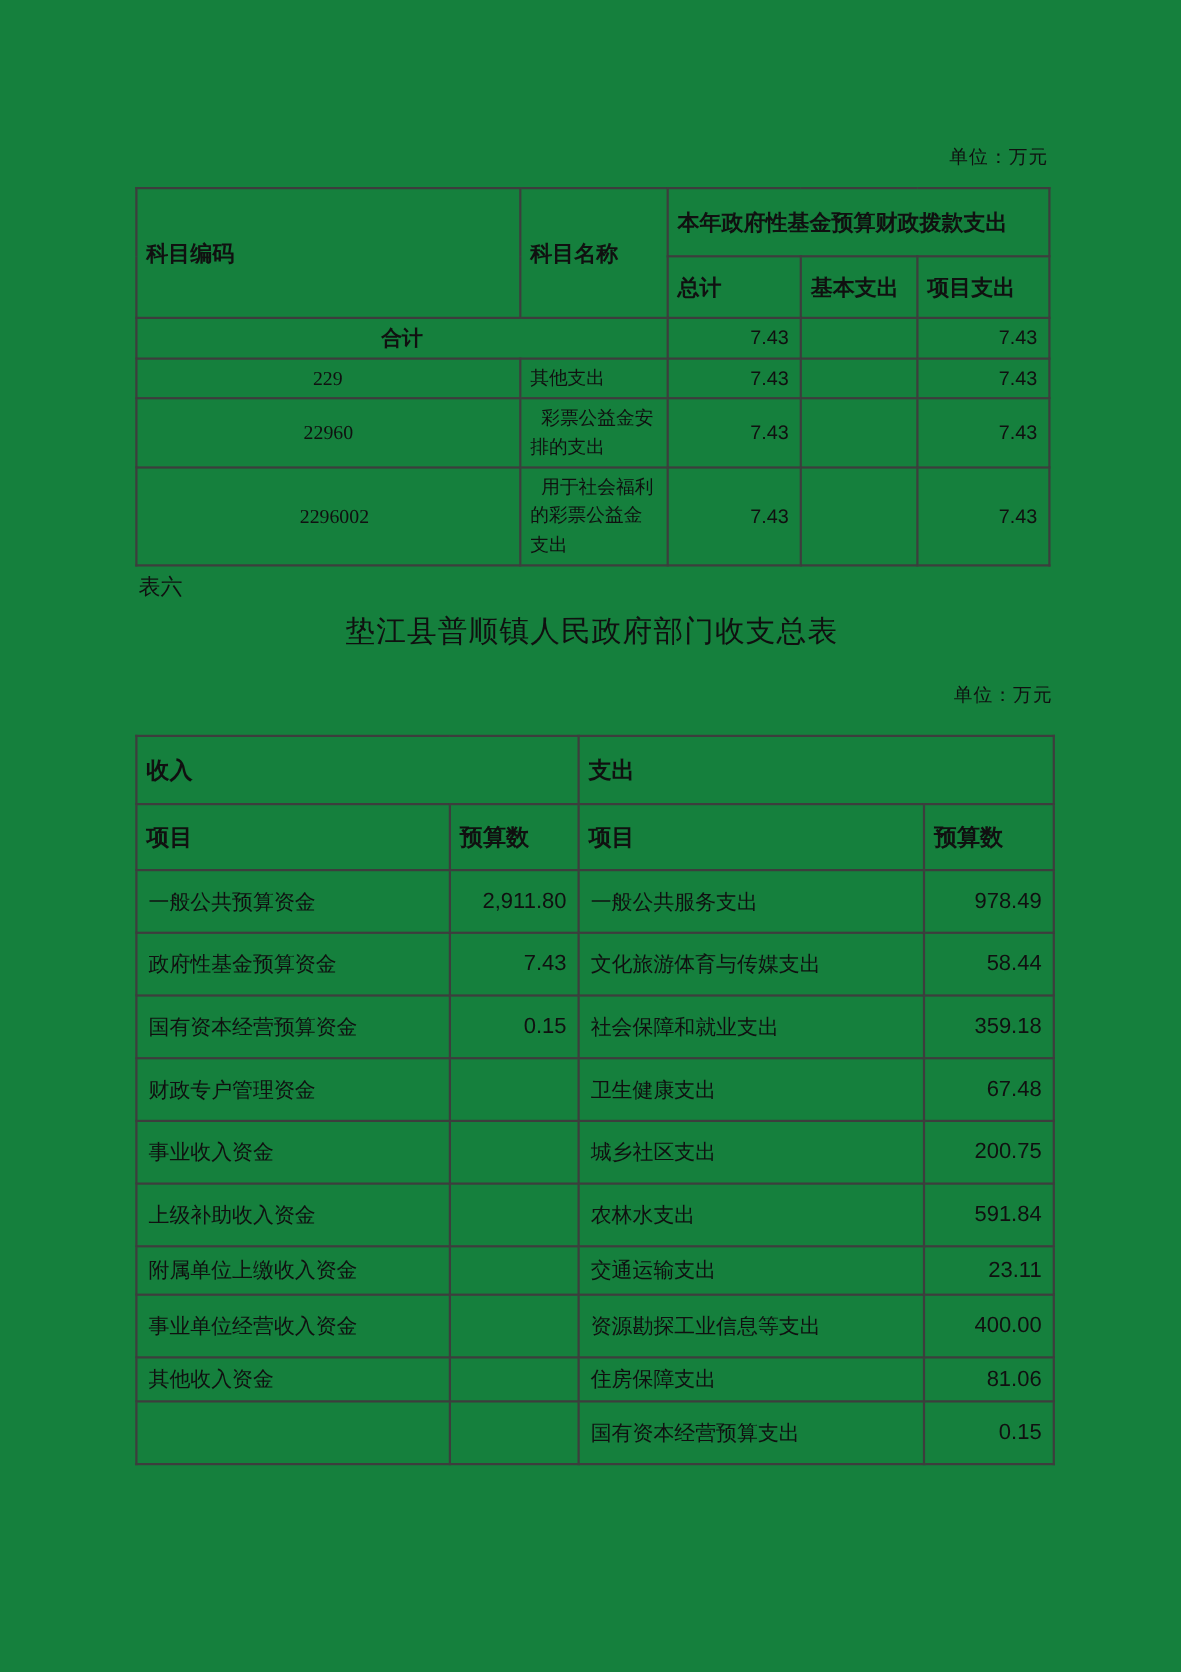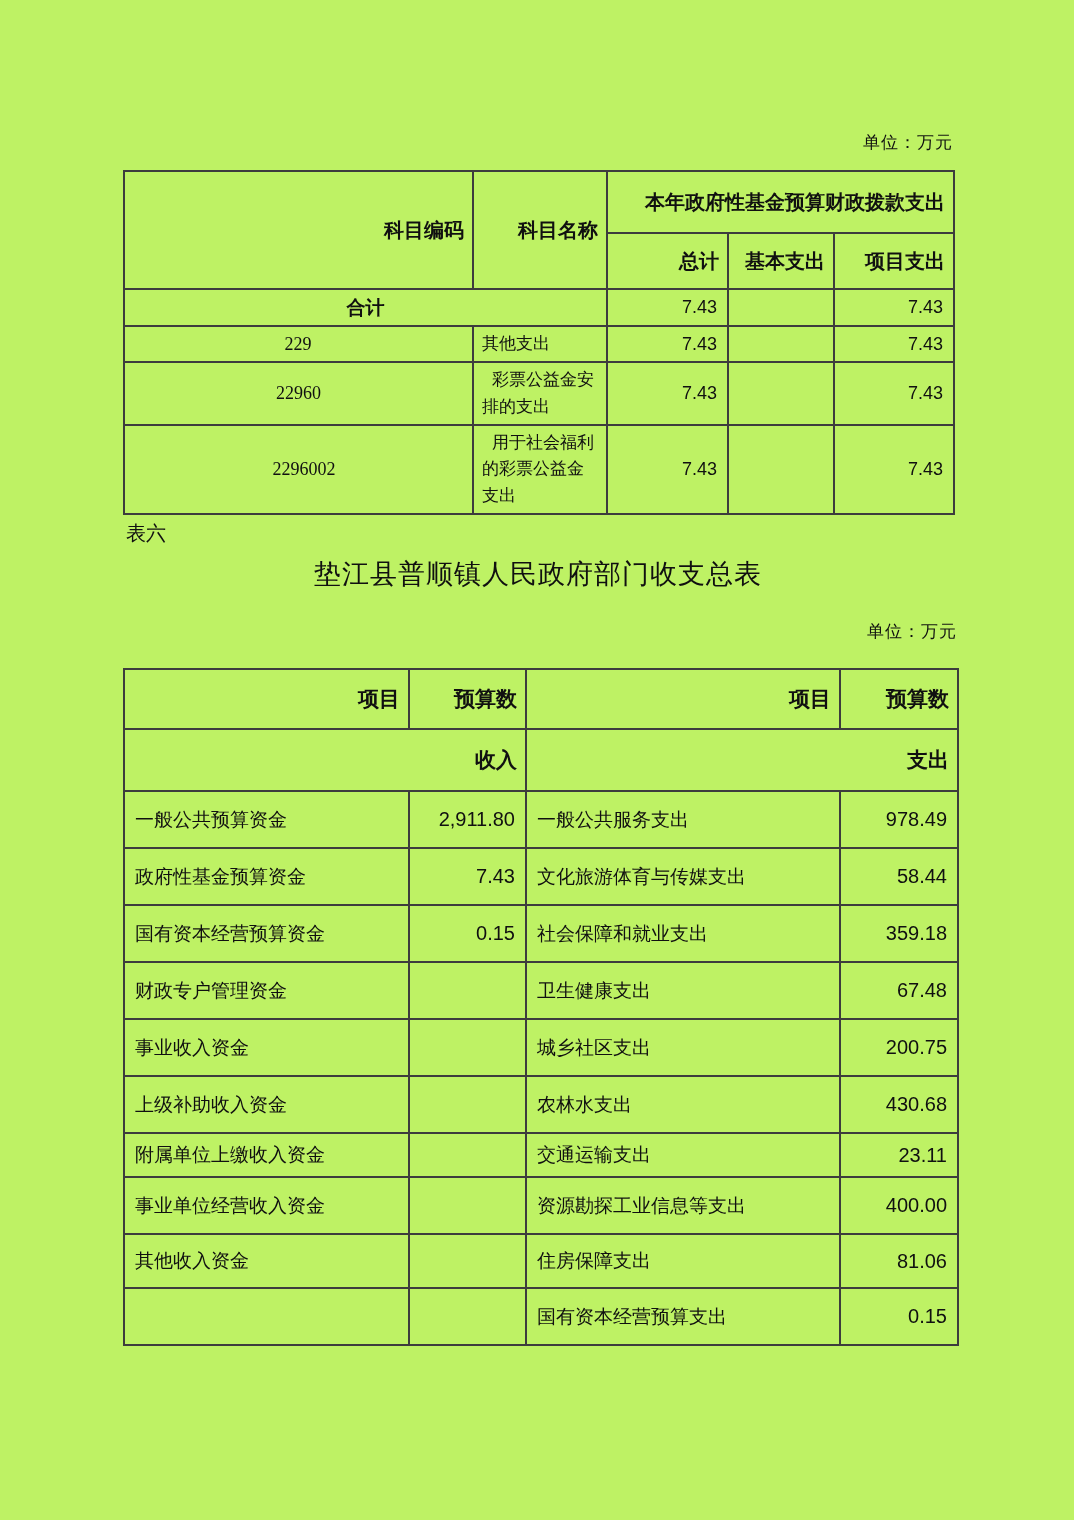--- a/index.html
+++ b/index.html
@@ -1,17 +1,17 @@
 <!DOCTYPE html>
 <html><head>
 <meta charset="utf-8">
 <style>
   html,body { margin:0; padding:0; background:#ffffff; }
   .sheet {
-    position:relative; width:1074px; height:1520px; background:#bef264;
+    position:relative; width:1074px; height:1520px; background:#15803d;
     color:#101010; font-family:"Liberation Serif","DejaVu Serif",serif;
     overflow:hidden;
   }
   .unit {
     position:absolute; font-size:17px; letter-spacing:1px;
     font-family:"Liberation Serif","DejaVu Serif",serif;
   }
   .unit-top  { top:131px; left:123px; width:830px; text-align:right; }
   .unit-mid  { top:620px; left:123px; width:834px; text-align:right; }
   .table-label { position:absolute; left:126px; top:520px; font-size:20px; }
@@ -19,21 +19,21 @@
     position:absolute; left:123px; top:556px; width:830px; text-align:center;
     font-size:27px; font-weight:normal; letter-spacing:1px;
   }
   table { border-collapse:collapse; table-layout:fixed; }
   td { border:2px solid #3d3d3d; padding:0 8px; vertical-align:middle; overflow:hidden; }
   .t1 { position:absolute; left:123px; top:170px; width:830px; }
   .t2 { position:absolute; left:123px; top:668px; width:834px; }
   
   .hd {
     font-family:Liberation Sans, sans-serif;
-    font-weight:bold; text-align:right; font-size:20px;
+    font-weight:bold; text-align:left; font-size:20px;
   }
   .t2 .hd-big { font-size:22px; }
   .t2 .hd { font-size:21px; }
   
   .code { font-size:18px; text-align:center; font-family:"Liberation Serif","DejaVu Serif",serif; }
   .ind0 { padding-left:7px; }
   .ind1 { }
   .ind2 { padding-left:19px; }
   
   .name { font-size:17px; text-align:left; padding:4px 8px; line-height:1.55; }
@@ -108,29 +108,29 @@
   <div class="unit unit-mid">单位：万元</div>
 
   <table class="t2">
     <colgroup>
       <col style="width:285px">
         <col style="width:117px">
         <col style="width:314px">
         <col style="width:118px">
     </colgroup>
     <tbody>
-        <tr style="height:60px">
+        <tr style="height:62px">
+      <td colspan="2" class="hd hd-big">收入</td>
+      <td colspan="2" class="hd hd-big">支出</td>
+    </tr>
+    <tr style="height:60px">
       <td class="hd">项目</td>
       <td class="hd">预算数</td>
       <td class="hd">项目</td>
       <td class="hd">预算数</td>
-    </tr>
-    <tr style="height:62px">
-      <td colspan="2" class="hd hd-big">收入</td>
-      <td colspan="2" class="hd hd-big">支出</td>
     </tr>
     <tr style="height:57px">
       <td class="item">一般公共预算资金</td>
       <td class="num">2,911.80</td>
       <td class="item">一般公共服务支出</td>
       <td class="num">978.49</td>
     </tr>
     <tr style="height:57px">
       <td class="item">政府性基金预算资金</td>
       <td class="num">7.43</td>
@@ -152,35 +152,35 @@
     <tr style="height:57px">
       <td class="item">事业收入资金</td>
       <td class="num"></td>
       <td class="item">城乡社区支出</td>
       <td class="num">200.75</td>
     </tr>
     <tr style="height:57px">
       <td class="item">上级补助收入资金</td>
       <td class="num"></td>
       <td class="item">农林水支出</td>
-      <td class="num">430.68</td>
+      <td class="num">591.84</td>
     </tr>
     <tr style="height:44px">
       <td class="item">附属单位上缴收入资金</td>
       <td class="num"></td>
       <td class="item">交通运输支出</td>
       <td class="num">23.11</td>
     </tr>
     <tr style="height:57px">
       <td class="item">事业单位经营收入资金</td>
       <td class="num"></td>
       <td class="item">资源勘探工业信息等支出</td>
       <td class="num">400.00</td>
     </tr>
-    <tr style="height:54px">
+    <tr style="height:40px">
       <td class="item">其他收入资金</td>
       <td class="num"></td>
       <td class="item">住房保障支出</td>
       <td class="num">81.06</td>
     </tr>
     <tr style="height:57px">
       <td class="item"></td>
       <td class="num"></td>
       <td class="item">国有资本经营预算支出</td>
       <td class="num">0.15</td>

